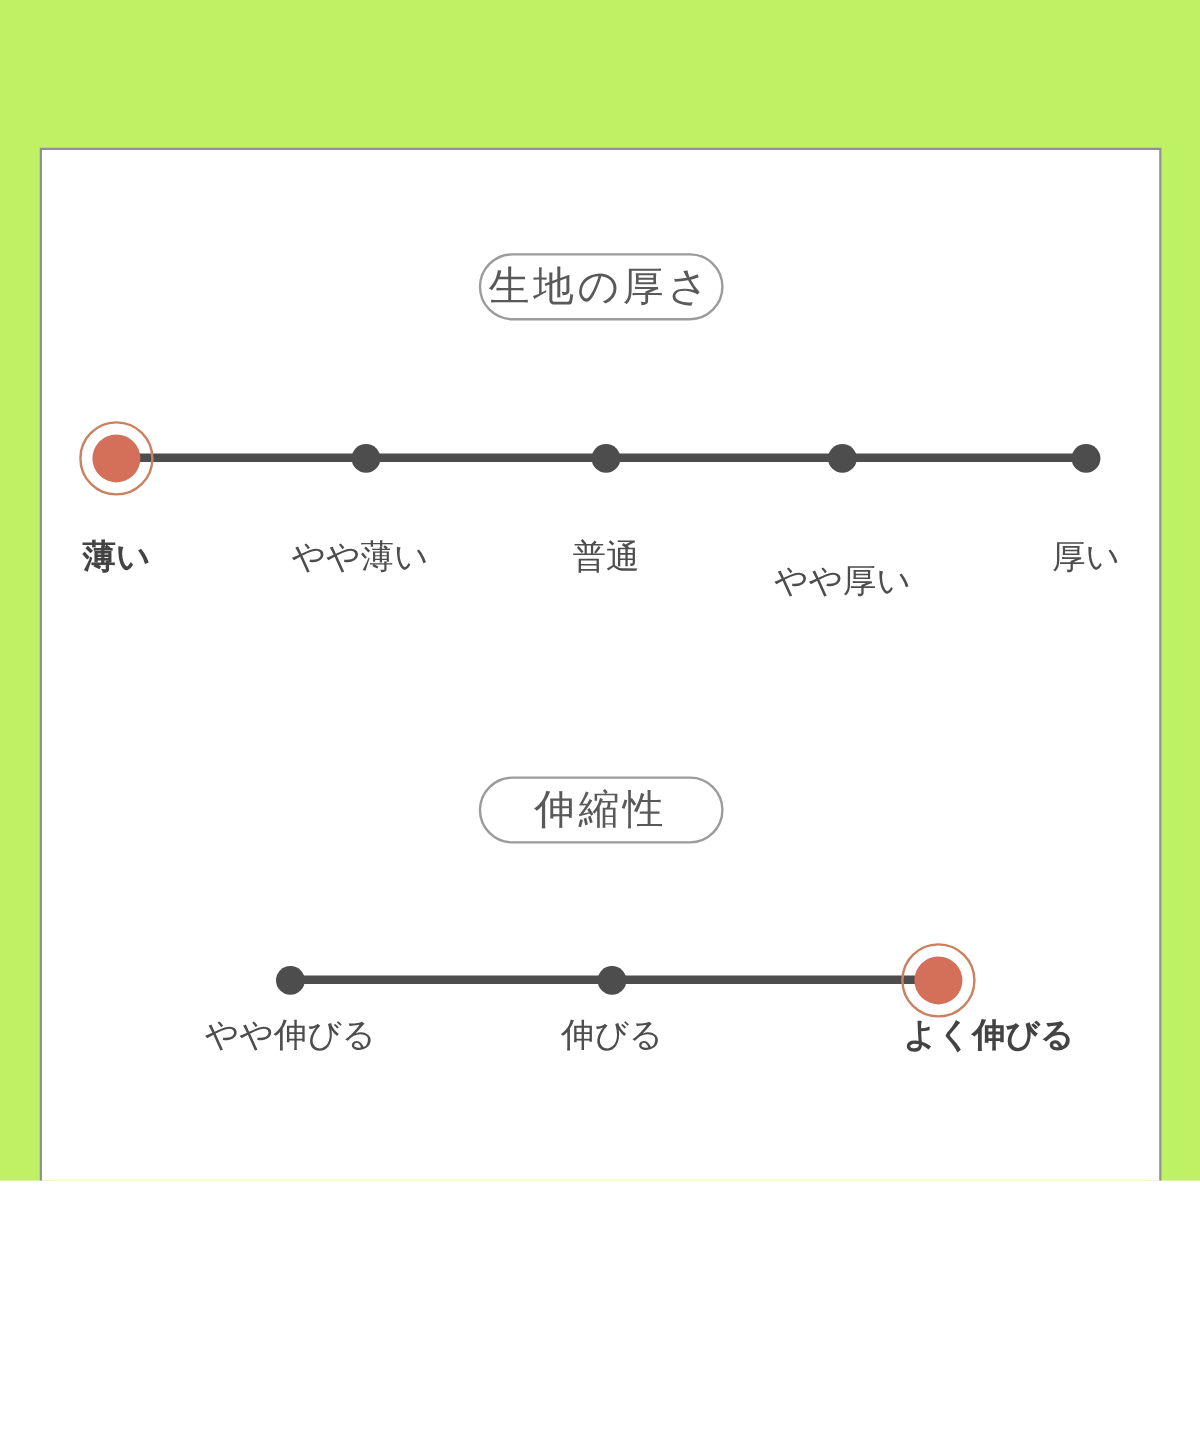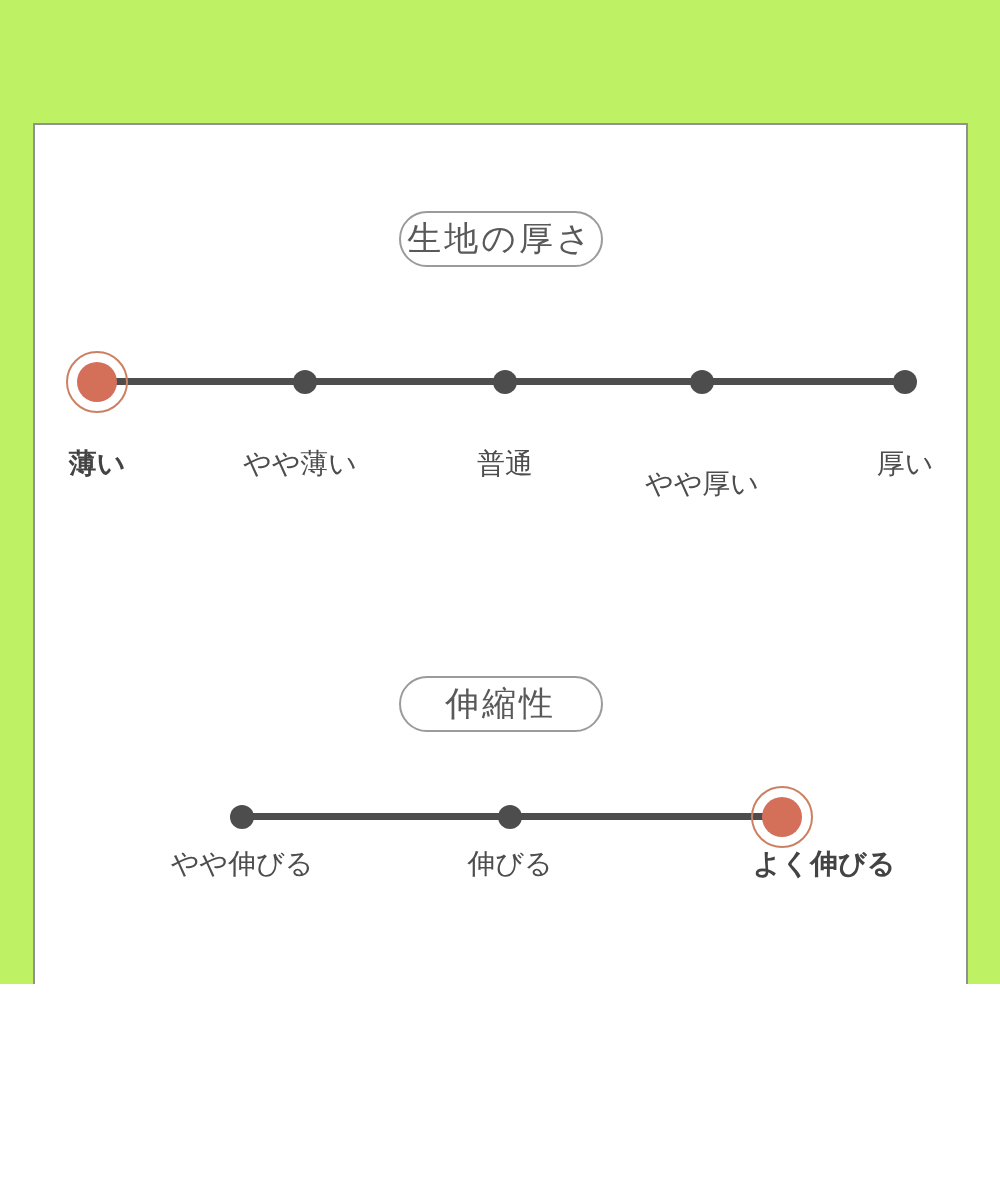--- a/index.html
+++ b/index.html
@@ -17,21 +17,21 @@
     position:absolute; left:50%; transform:translateX(-50%);
     min-width:204px; height:56px; box-sizing:border-box;
     border:2px solid #9b9b9b; border-radius:30px;
     display:flex; align-items:center; justify-content:center;
     background:#ffffff;
   }
   .pill span {
     font-size:34px; color:#595959; letter-spacing:3px; white-space:nowrap;
   }
   .pill-thickness { top:86px; }
-  .pill-stretch   { top:522px;margin-top:29px; }
+  .pill-stretch   { top:522px; }
   
   .track {
     position:absolute; height:7px; background:#4d4d4d; border-radius:3px;
   }
   .track-thickness { left:62px;  top:253px; width:808px; }
   .track-stretch   { left:207px; top:688px; width:540px; }
   
   .dot {
     position:absolute; width:24px; height:24px; border-radius:50%;
     background:#4d4d4d; transform:translate(-50%,-50%);

